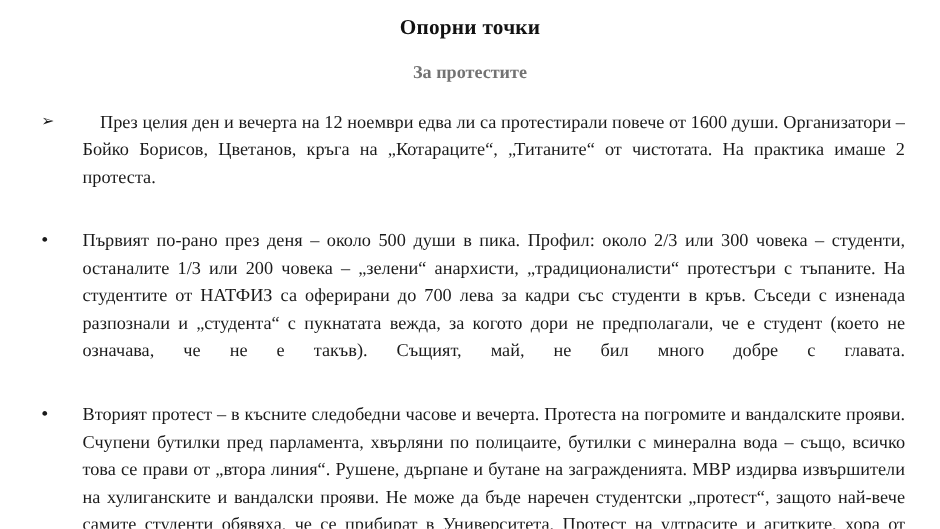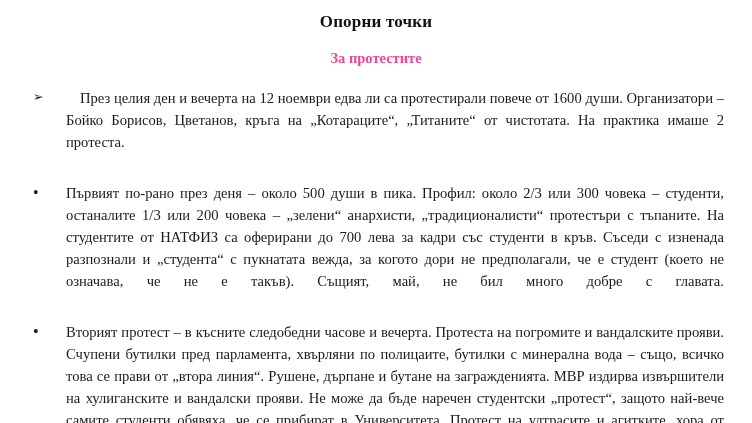--- a/index.html
+++ b/index.html
@@ -29,21 +29,21 @@
     letter-spacing: 0.2px;
     margin: 6px 0 0 0;
     color: #111;
   }
   .doc-subtitle {
     text-align: center;
     font-family: "Liberation Serif", serif;
     font-weight: bold;
     font-size: 14.5px;
     margin: 18px 0 0 0;
-    color: #ec4899;
+    color: #737373;
   }
   .body-block {
     margin-top: 20px;
   }
   .para {
     position: relative;
     display: flex;
     align-items: flex-start;
     text-align: justify;
     font-size: 14.6px;

